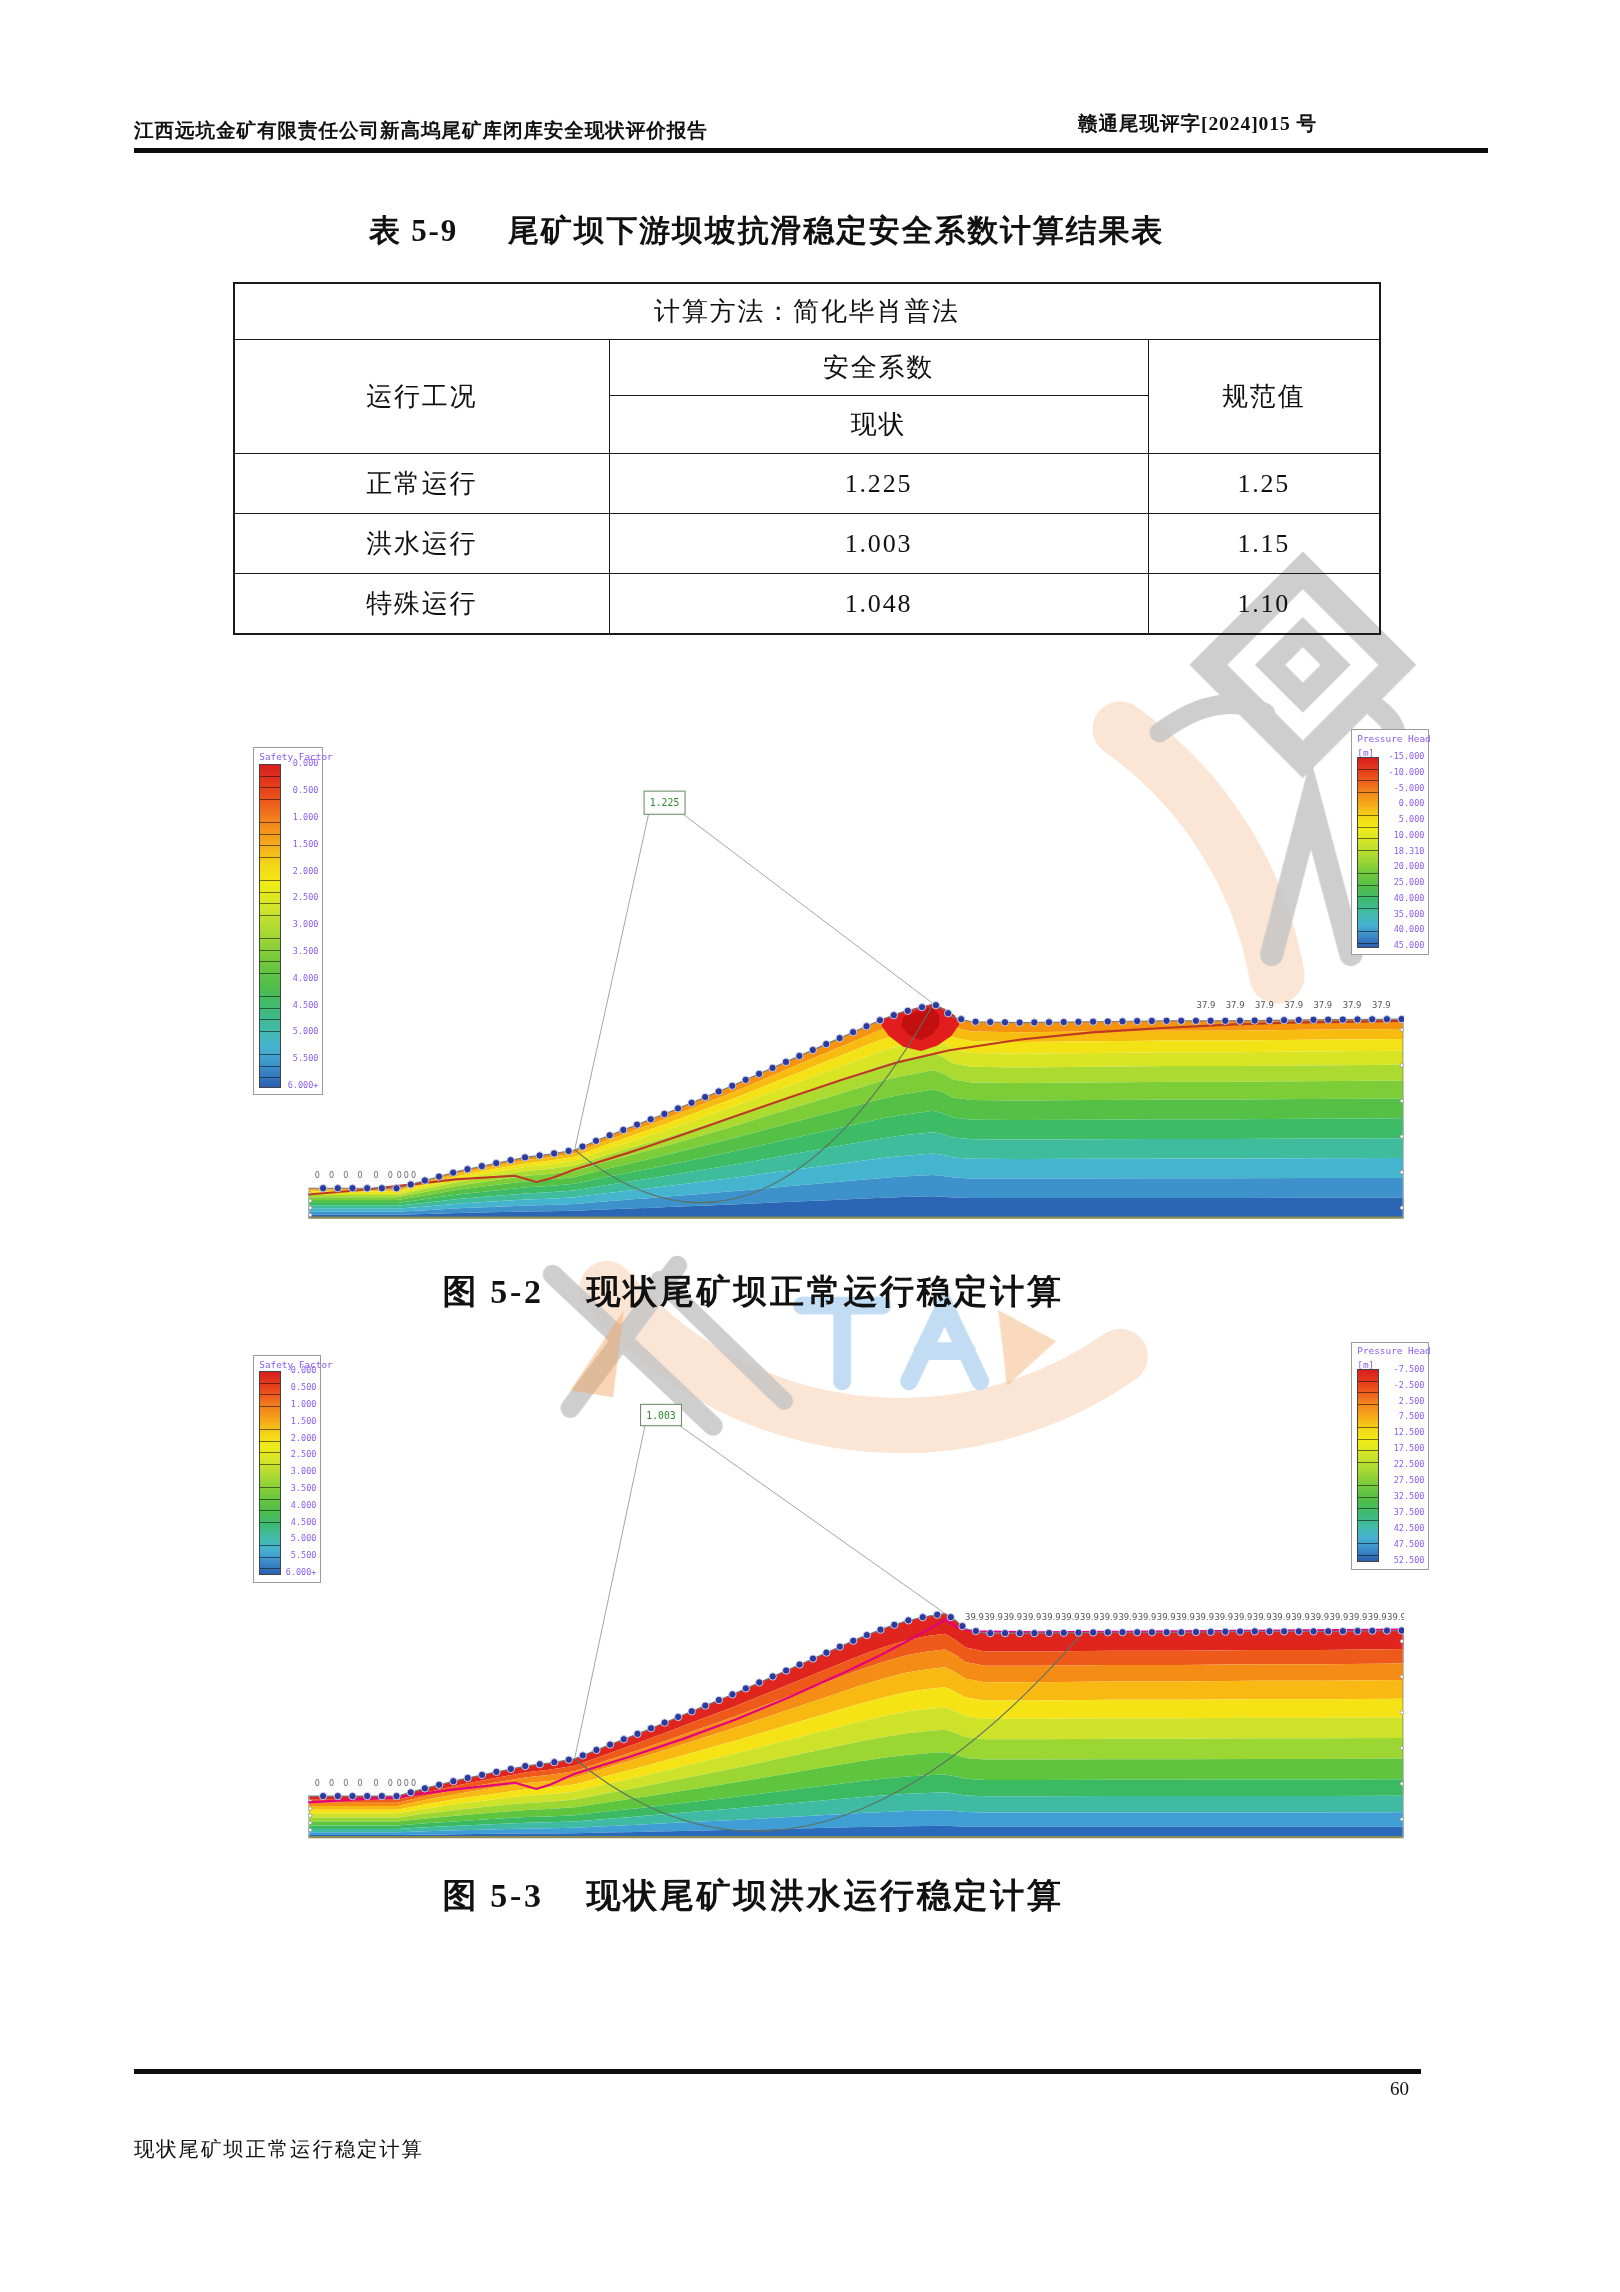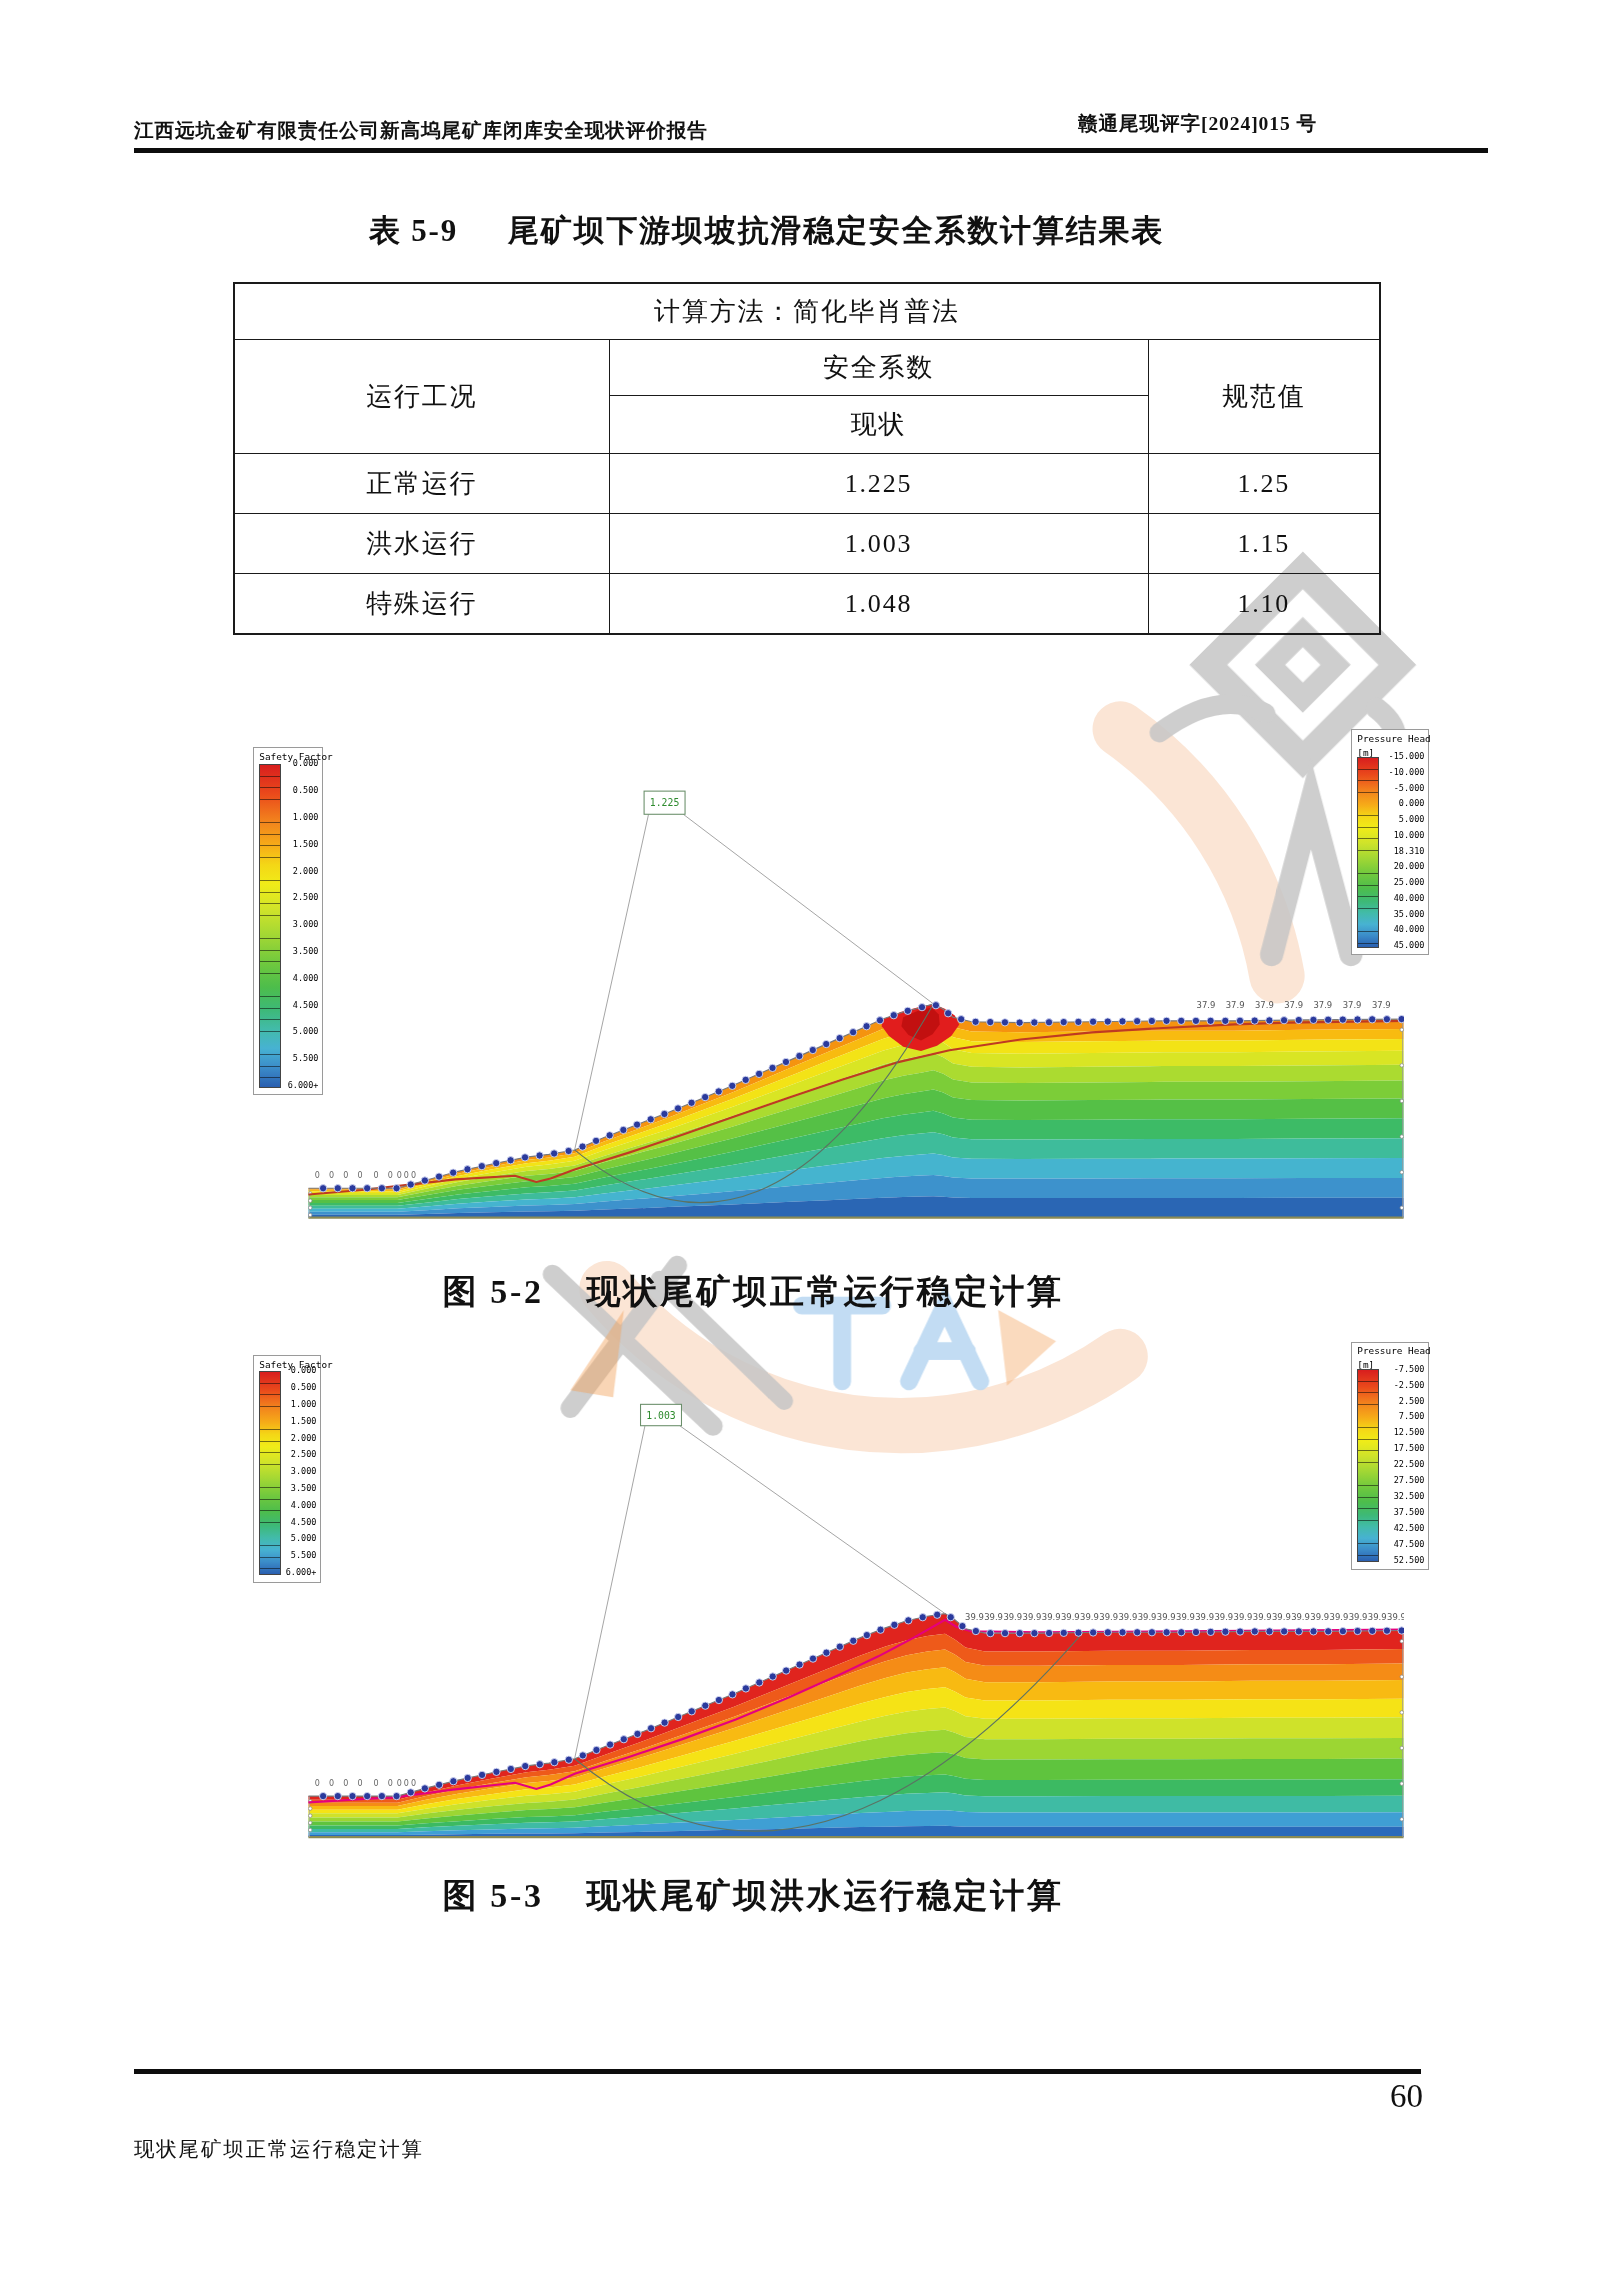--- a/index.html
+++ b/index.html
@@ -19,39 +19,39 @@
   table.res{border-collapse:collapse;table-layout:fixed;position:absolute;left:233px;top:282px;
             width:1146px;z-index:1;background:transparent;}
   table.res td{border:1.8px solid #1a1a1a;text-align:center;vertical-align:middle;
                font-size:26px;letter-spacing:1.8px;padding:0;}
   table.res{border:2.7px solid #1a1a1a;}
   td.h64{height:55px;} td.h66{height:57px;} td.h68{height:59px;}
   
   .fig{position:absolute;left:134px;width:1354px;z-index:1;}
   #fig1{top:704px;height:575px;} #fig2{top:1337px;height:535px;}
   .legend{position:absolute;background:#fff;border:0.9px solid #9a9a9a;box-sizing:border-box;
-          font-family:"DejaVu Sans Mono","Liberation Mono",monospace;color:#000000;}
+          font-family:"DejaVu Sans Mono","Liberation Mono",monospace;color:#8b5cf6;}
   .lg-title{font-size:9.4px;line-height:11.6px;padding:2.7px 0 0 5.3px;white-space:nowrap;}
   .lg-body{position:absolute;left:5.3px;right:3.6px;bottom:5.3px;display:flex;}
   .lg-bar{width:19.6px;border:0.9px solid #444;position:relative;flex:none;
     background:linear-gradient(to bottom,#d81e1e 0%,#ea4a1b 9%,#f2801d 17%,#f6ac18 25%,
       #f4d716 31%,#f0ec18 37%,#cfe32a 45%,#a2d734 53%,#72c93d 61%,#4dbd4b 69%,
       #3db977 76%,#42bba9 82%,#47b2d2 88%,#3b8cc9 94%,#2a5fb0 100%);}
   .lg-bar::after{content:"";position:absolute;inset:0;
     background:repeating-linear-gradient(180deg,rgba(0,0,0,0) 0 10.7px,rgba(10,10,10,.55) 10.7px 11.6px);}
   .lg-labels{flex:1;display:flex;flex-direction:column;justify-content:space-between;
              margin:-4.5px 0;text-align:right;font-size:8.5px;line-height:9px;}
   
   .caption{left:134px;width:1354px;text-align:center;padding-right:116px;box-sizing:border-box;
            font-size:34px;font-weight:700;letter-spacing:2.7px;}
   #cap1{top:1269px;} #cap2{top:1873px;}
   .caption span{margin:0 21.4px;}
   
   .ft-line{left:134px;top:2069px;width:1287px;height:5.3px;background:#0d0d0d;}
-  .ft-page{left:1390px;top:2078px;font-size:33px;}
+  .ft-page{left:1390px;top:2078px;font-size:19px;}
   .ft-co{left:134px;top:2135px;font-size:20.5px;letter-spacing:1.8px;}
 </style>
 </head>
 <body>
 
 <svg id="watermark" width="1621" height="2293" viewBox="0 0 1819 2573">
   <g fill="none" stroke-linecap="round">
     <path d="M 1257 818 A 430 430 0 0 1 1433 1095" stroke="#f7ccab" stroke-width="62" opacity="0.5"></path>
     <path d="M 1257 1522 A 430 430 0 0 1 681 1446" stroke="#f7ccab" stroke-width="62" opacity="0.5"></path>
     <g stroke="#c6c6c6" opacity="0.85">

